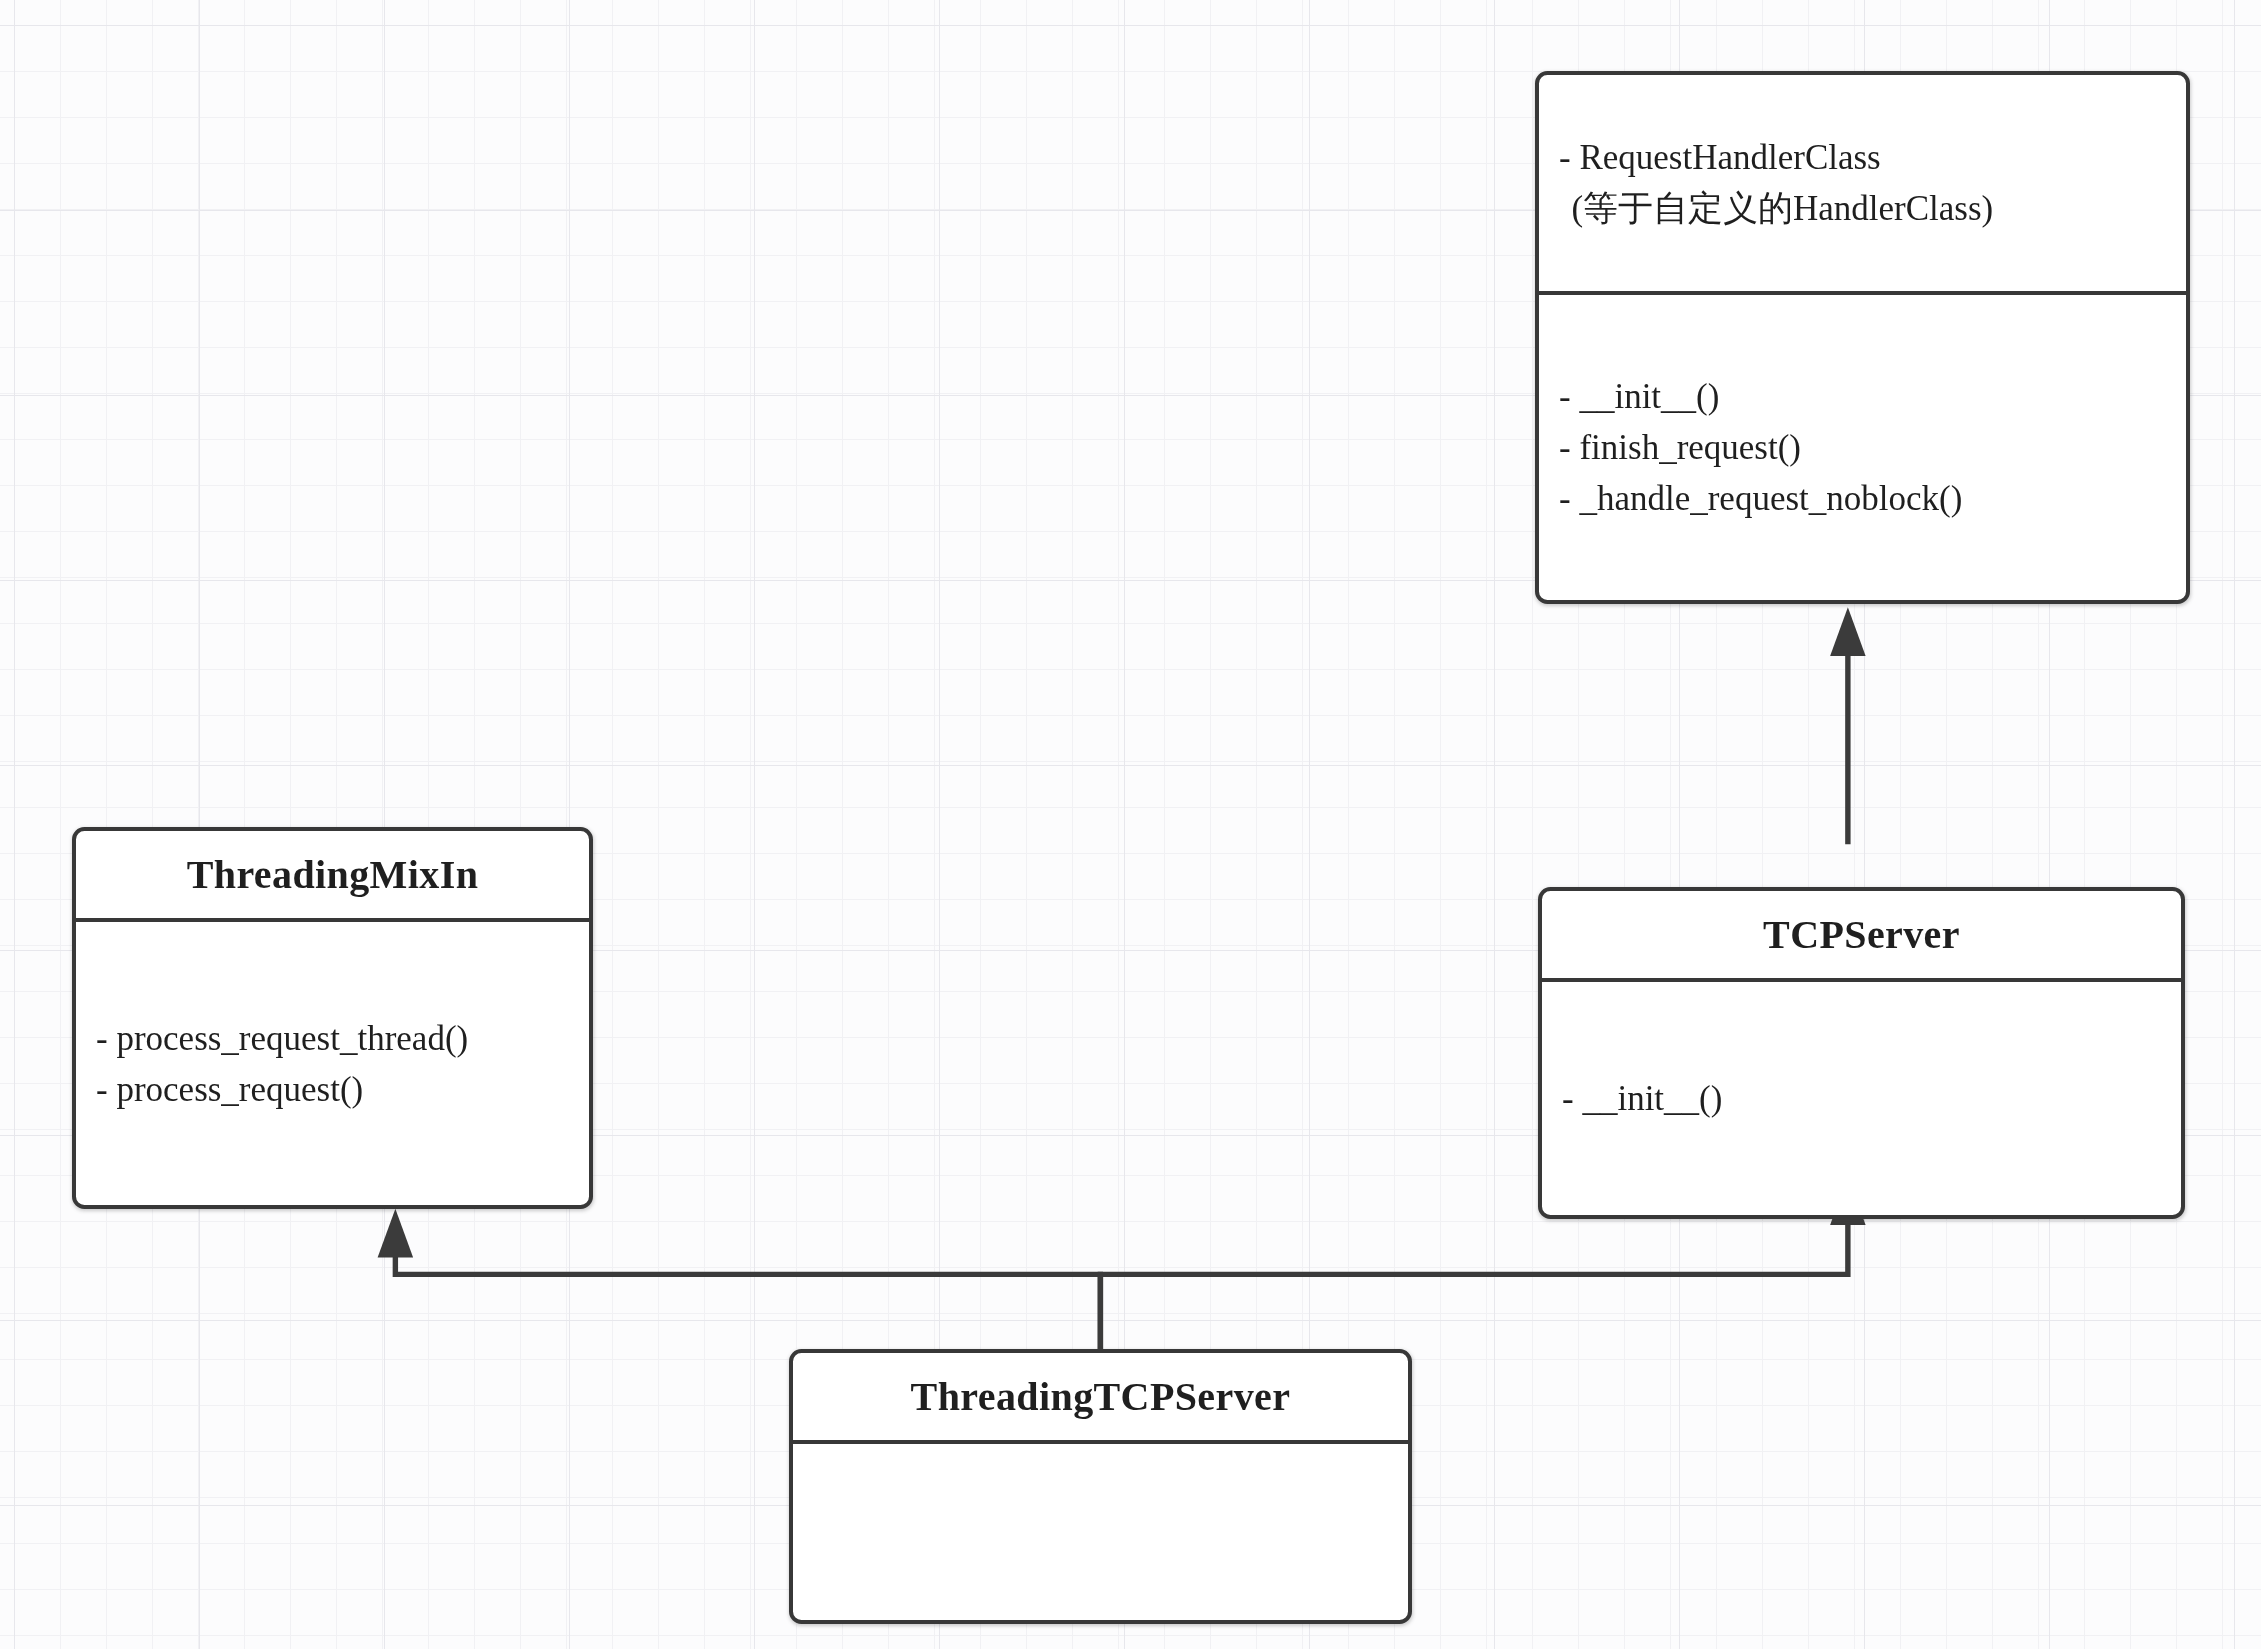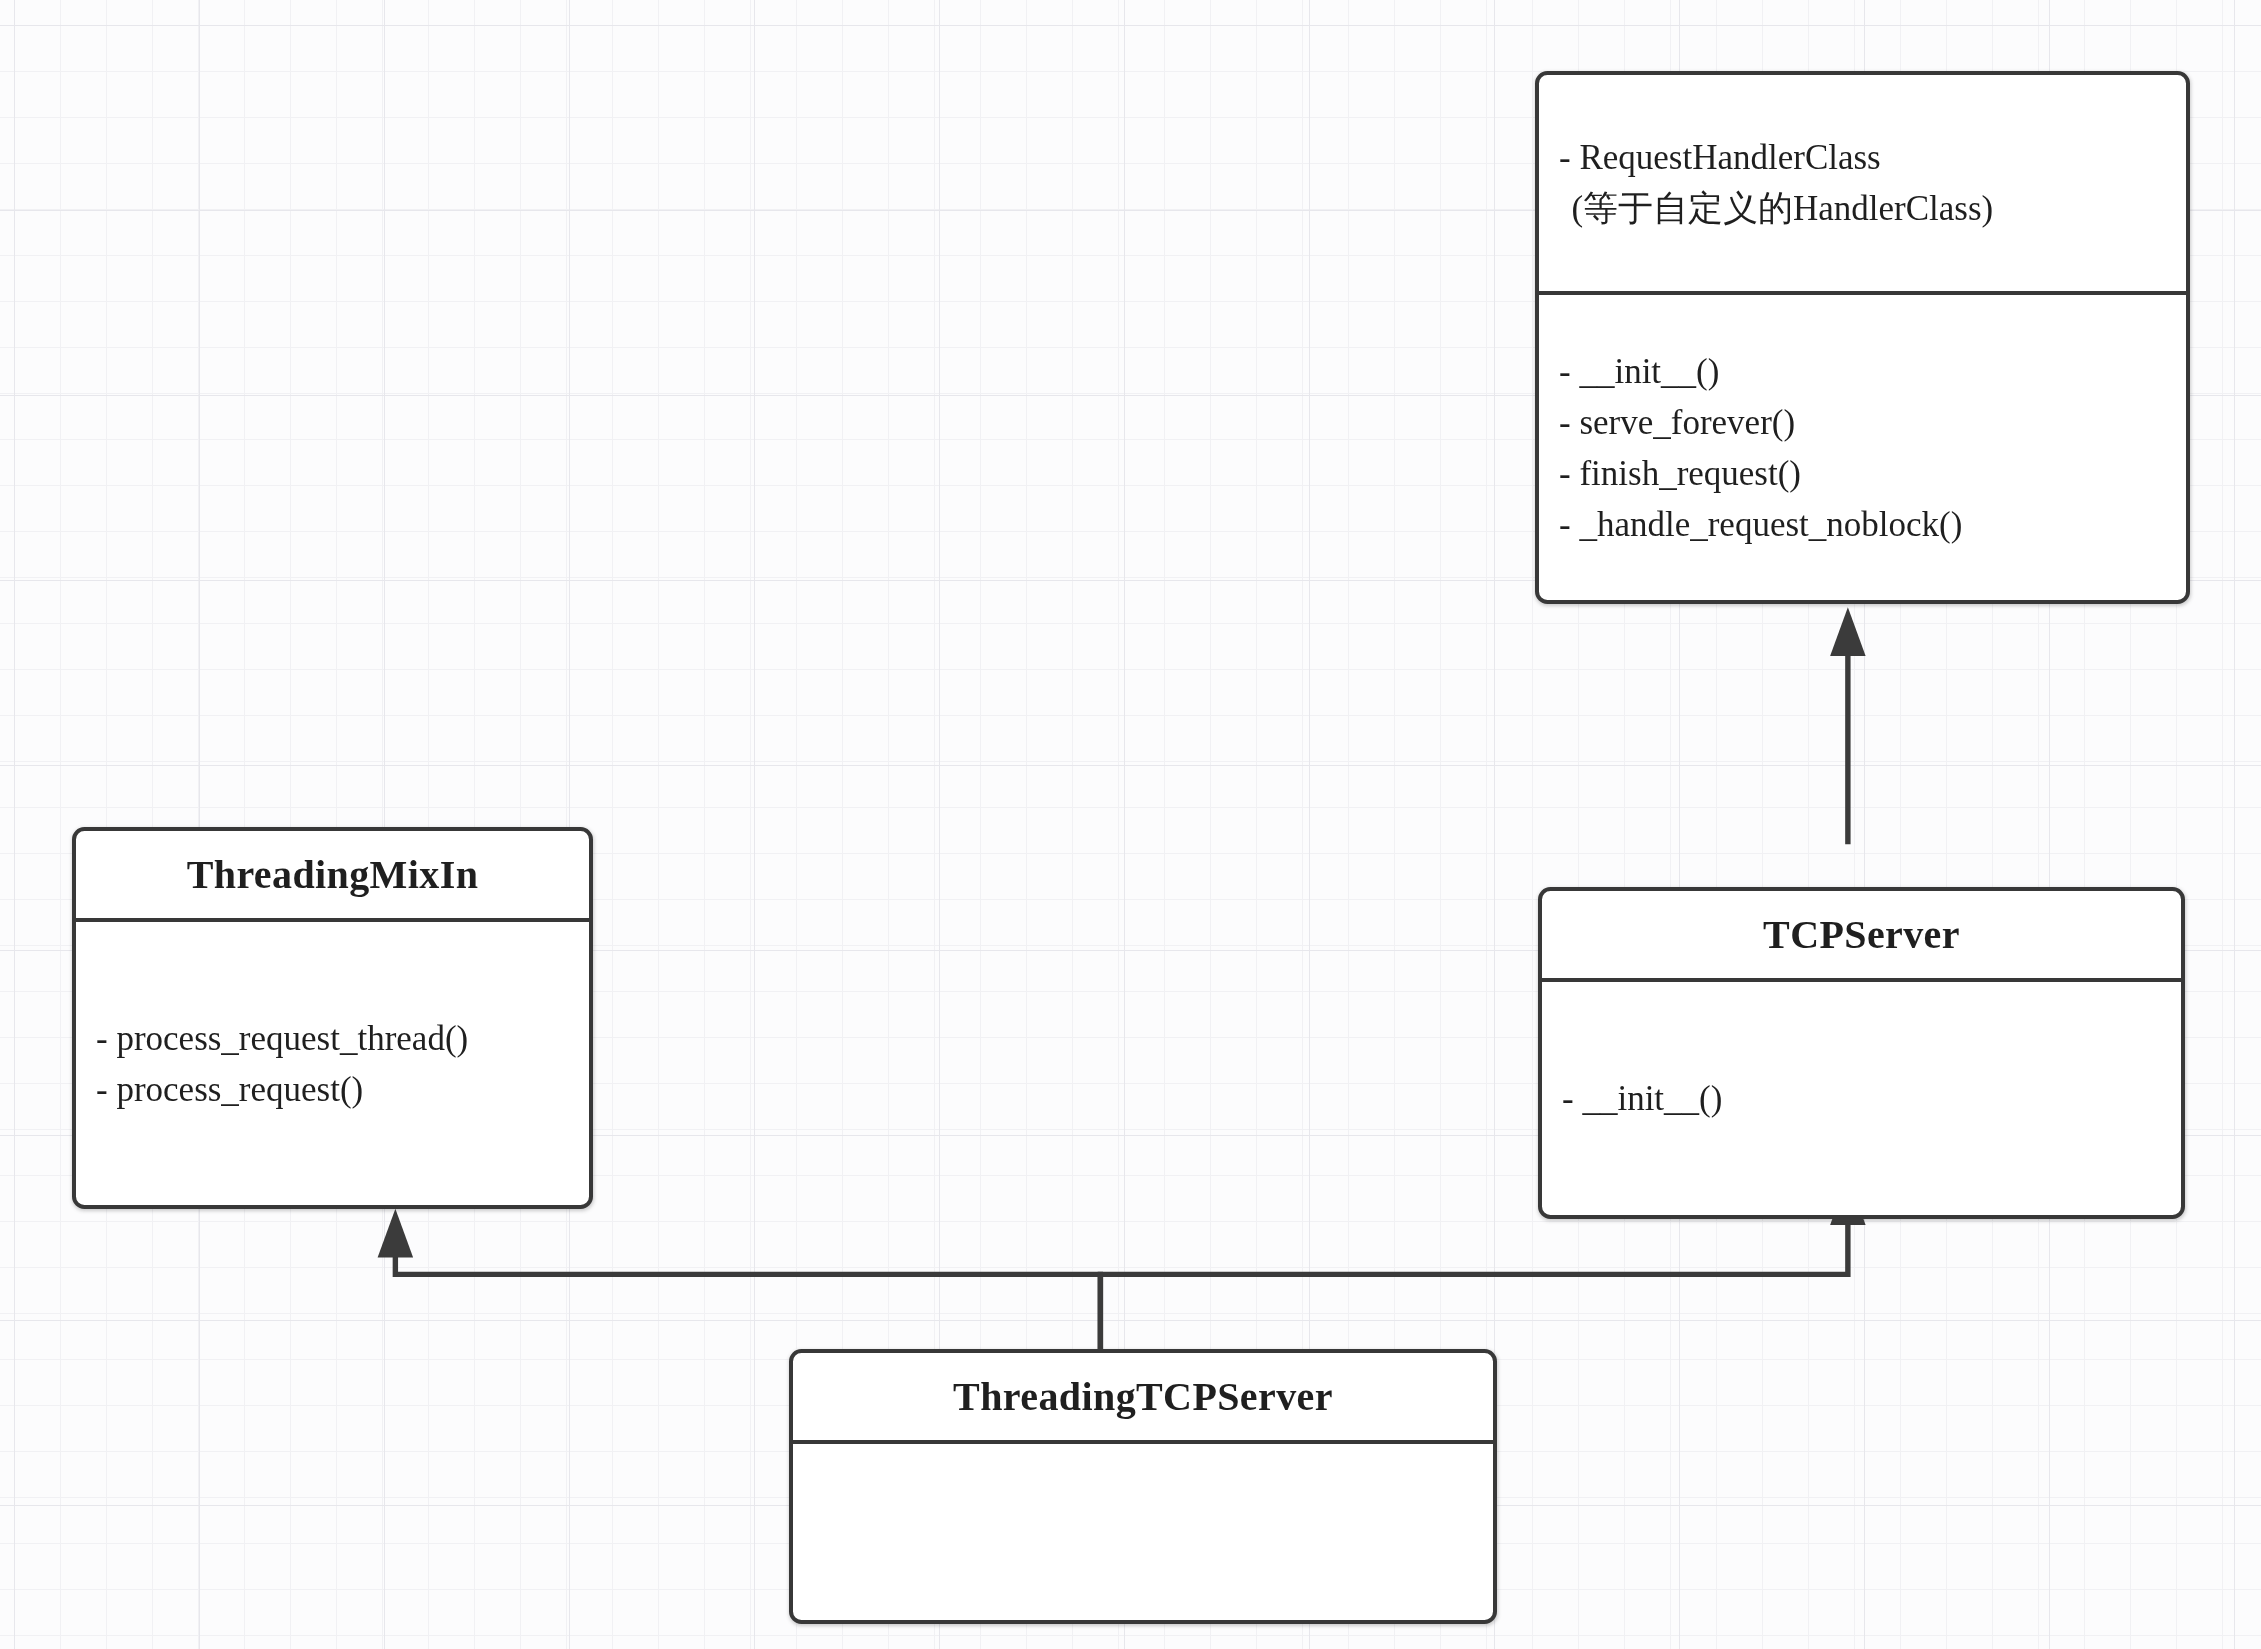--- a/index.html
+++ b/index.html
@@ -56,21 +56,21 @@
     font-size: 35px; line-height: 51px;
   }
   .compartment.grow { flex: 1 1 auto; }
   .member { white-space: nowrap; }
   .member.indent { padding-left: 12.4px; }
 
   #box-baseserver { left: 1535px; top:   71px; width: 655px; height: 533px; }
   #box-baseserver .attrs { flex: 0 0 220px; border-bottom: 4.6px solid #383838; }
   #box-mixin      { left:   72px; top: 827px; width: 521px; height: 382px; }
   #box-tcp        { left: 1538px; top: 844px; width: 647px; height: 332px; margin-top: 43px; }
-  #box-ttcp       { left: 789px; top: 1349px; width: 708px; height: 275px; }
+  #box-ttcp       { left: 789px; top: 1349px; width: 623px; height: 275px; }
 </style>
 </head>
 <body>
 
 <div class="canvas">
 
   <svg class="connectors" viewBox="0 0 2928 2136">
     <g>
       <path class="shaft" d="M 2393 1093 L 2393 840"></path>
       <polygon class="head" points="2393,786 2370,849 2416,849"></polygon>
@@ -85,21 +85,20 @@
     </g>
   </svg>
 
   <div class="uml-class" id="box-baseserver">
     <div class="compartment attrs">
       <div class="member">- RequestHandlerClass</div>
       <div class="member indent">(等于自定义的HandlerClass)</div>
     </div>
     <div class="compartment grow">
       <div class="member">- __init__()</div>
-      <div class="member">- serve_forever()</div>
       <div class="member">- finish_request()</div>
       <div class="member">- _handle_request_noblock()</div>
     </div>
   </div>
 
   <div class="uml-class" id="box-mixin">
     <div class="class-title">ThreadingMixIn</div>
     <div class="compartment grow">
       <div class="member">- process_request_thread()</div>
       <div class="member">- process_request()</div>

